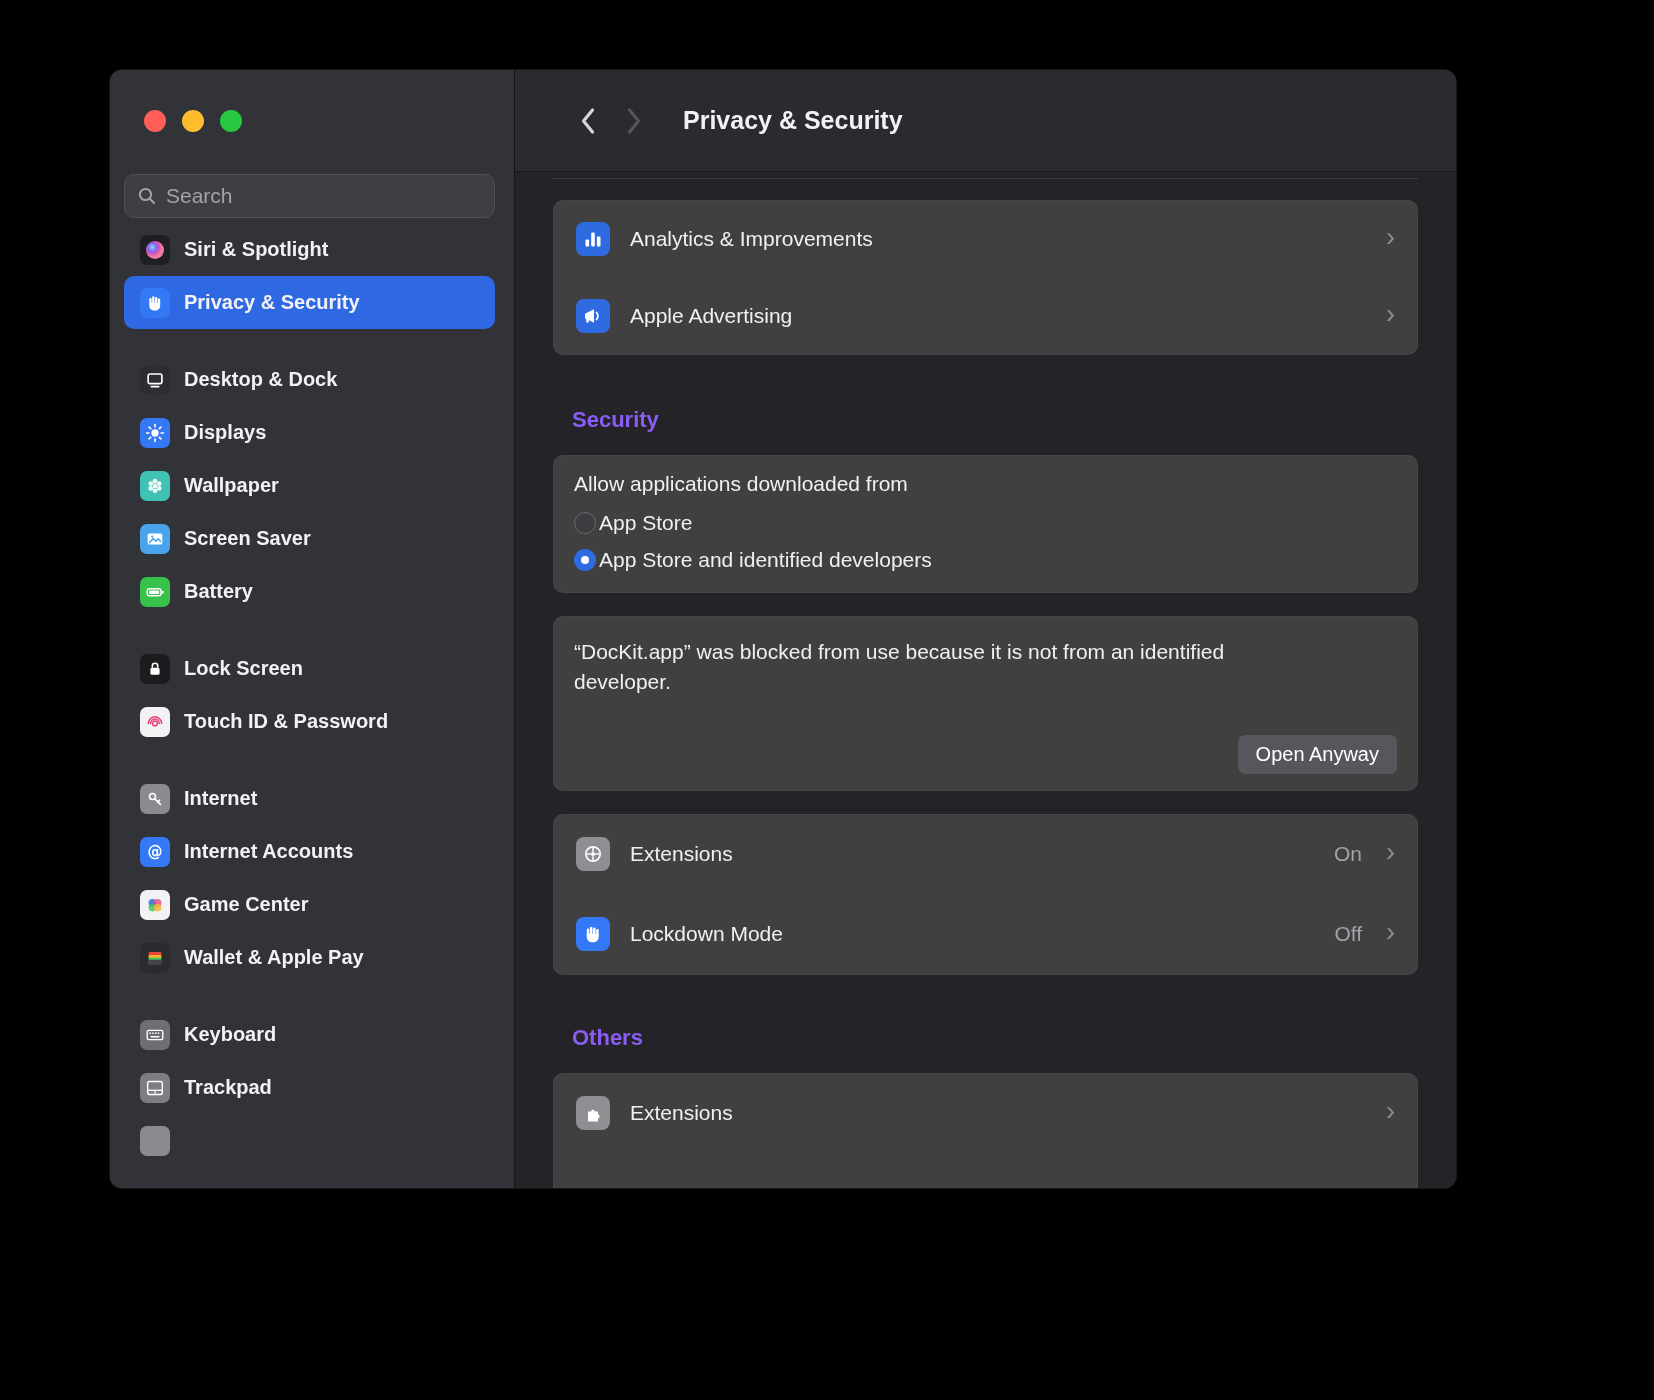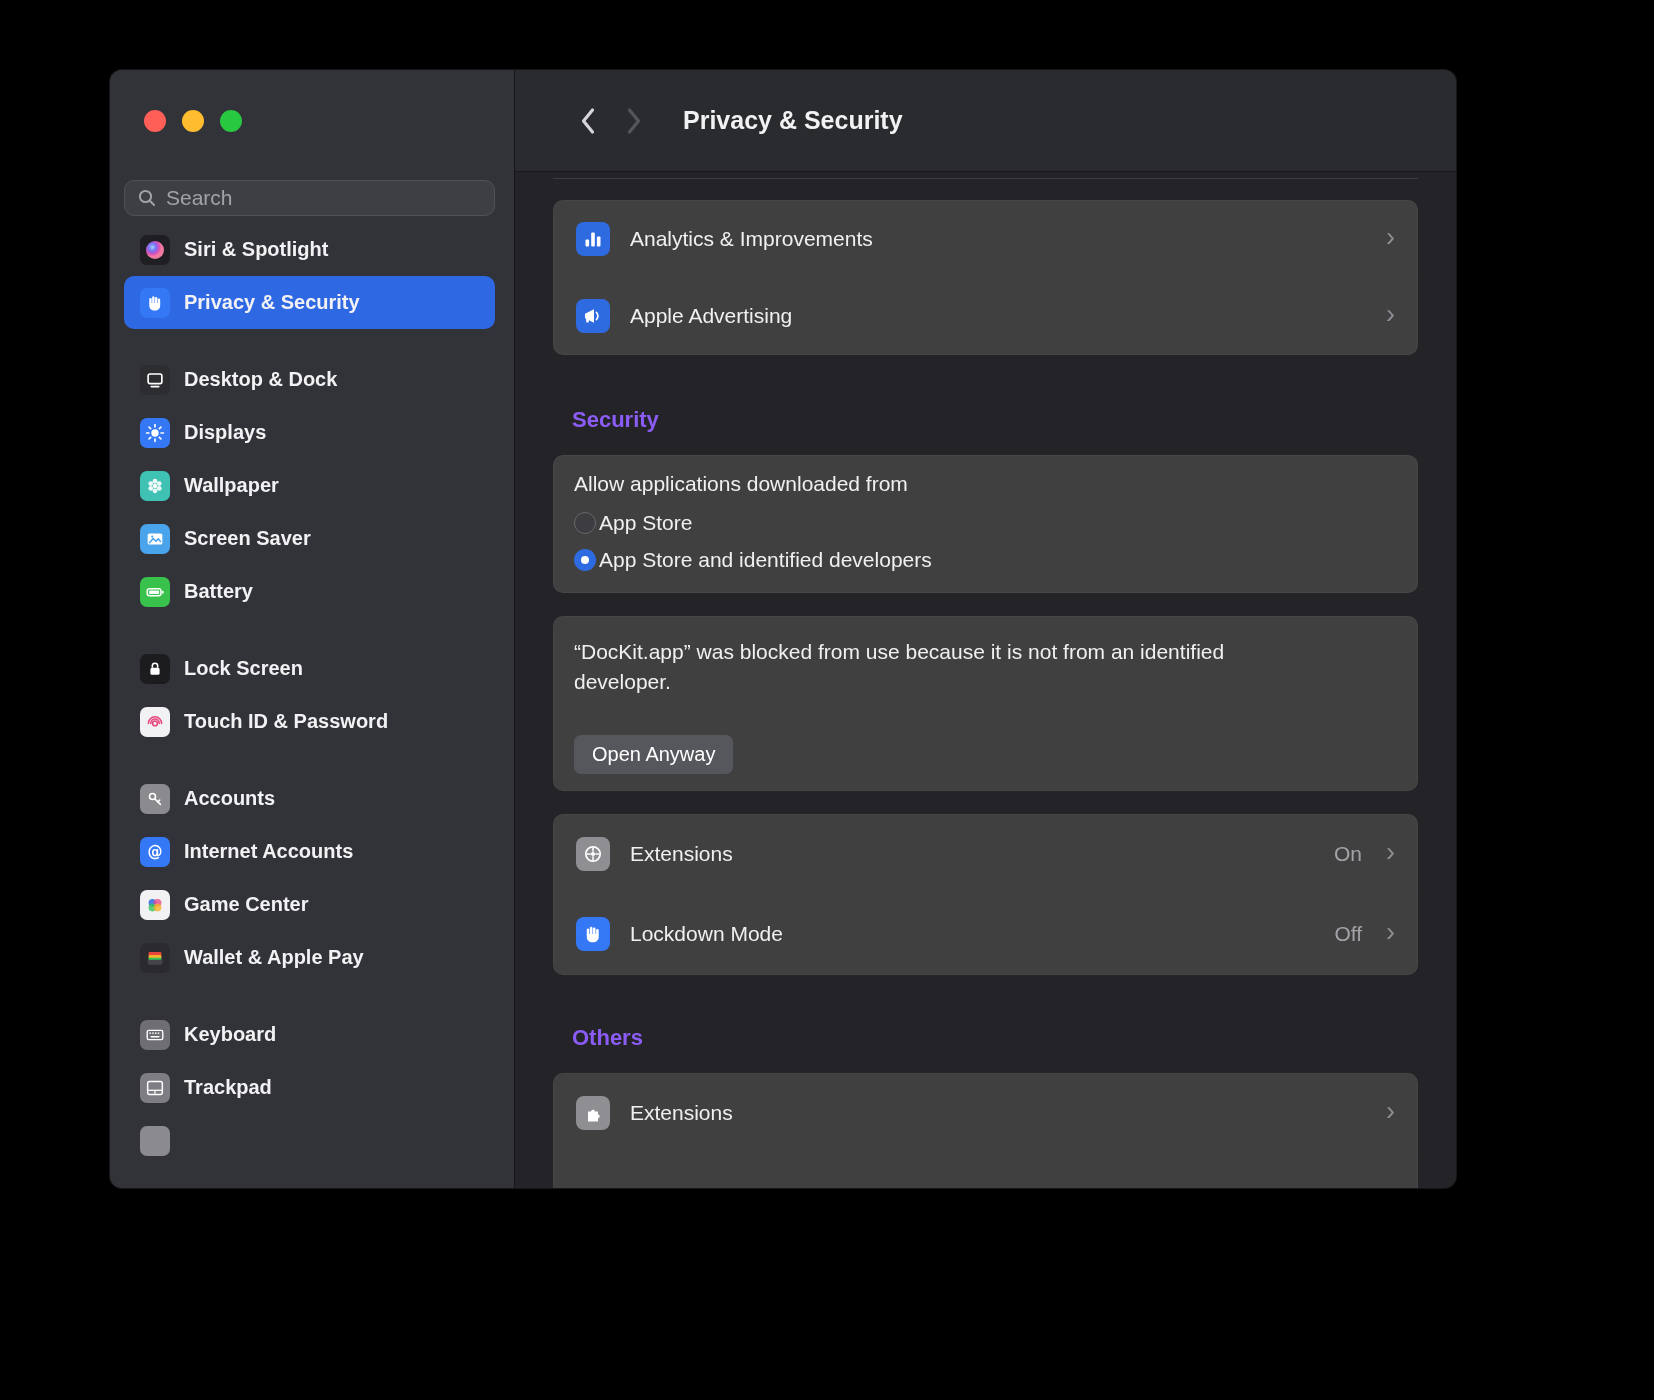--- a/index.html
+++ b/index.html
@@ -8,21 +8,21 @@
             border-radius:12px; overflow:hidden; display:flex; background:#242428;
             box-shadow:0 0 0 1px rgba(255,255,255,0.09); }
 
   
   .sidebar { width:405px; flex-shrink:0; background:#323338; position:relative;
              border-right:1px solid rgba(0,0,0,0.55); }
   .traffic { position:absolute; top:40px; left:34px; display:flex; gap:16px; }
   .dot { width:22px; height:22px; border-radius:50%; }
   .dot.red { background:#ff5f57; } .dot.yellow { background:#febc2e; } .dot.green { background:#28c840; }
 
-  .search { position:absolute; top:110px; left:14px; width:371px; height:36px;
+  .search { position:absolute; top:104px; left:14px; width:371px; height:44px;
             background:#3e3f44; border:1px solid #505157; border-radius:10px;
             display:flex; align-items:center; padding:0 12px; gap:9px; }
   .search input { flex:1; background:transparent; border:none; outline:none;
                   font-size:21px; color:#e8e8ea; font-family:"Liberation Sans",sans-serif; }
   .search input::placeholder { color:#a2a2a8; }
 
   .list { position:absolute; top:153px; left:14px; width:371px; bottom:0; overflow:hidden; }
   .s-row { height:53px; display:flex; align-items:center; padding-left:16px; gap:14px;
            border-radius:10px; cursor:default;font-weight:bold; }
   .s-row.selected { background:#2f68e3; }
@@ -59,21 +59,21 @@
   .radio { width:22px; height:22px; border-radius:50%; flex-shrink:0; position:relative; }
   .radio.off { background:#3c3c41; border:1px solid #67676c; }
   .radio.on { background:#2f6be0; }
   .radio.on::after { content:""; position:absolute; left:7px; top:7px; width:8px; height:8px;
                      border-radius:50%; background:#fff; }
   .radio-label { font-size:21px; color:#f0f0f2; }
 
   .blocked-card { margin-top:23px; padding:20px 20px 16px 20px; }
   .blocked-text { font-size:21px; color:#f0f0f2; line-height:1.45; max-width:700px; }
   .blocked-card .divider2 { height:1px; background:#3d3d42; margin:20px 0 16px 0; }
-  .btn-row { display:flex; justify-content:flex-start; }
+  .btn-row { display:flex; justify-content:flex-end; }
   .gray-btn { background:#56575d; color:#fff; font-size:20px; border:none; border-radius:7px;
               padding:8px 18px; font-family:"Liberation Sans",sans-serif; cursor:default; }
 
   .mt23 { margin-top:23px; }
   .others-h { margin-top:50px; }
   svg { display:block; }
 </style>
 </head>
 <body>
 
@@ -217,21 +217,21 @@
 
 
       <div class="s-row gap">
         <span class="s-ic" style="background:#8a8a8f">
           <svg width="20" height="20" viewBox="0 0 24 24" fill="none" stroke="#fff" stroke-width="1.9" stroke-linecap="round">
               <circle cx="9" cy="9" r="3.6"></circle>
               <line x1="11.8" y1="11.8" x2="18.5" y2="18.5"></line>
               <line x1="15.5" y1="15.5" x2="17.6" y2="13.4"></line>
             </svg>
         </span>
-        <span class="s-label">Accounts</span>
+        <span class="s-label">Internet</span>
       </div>
 
       <div class="s-row">
         <span class="s-ic" style="background:#3478f6">
           <svg width="24" height="24" viewBox="0 0 24 24">
               <text x="12" y="17" text-anchor="middle" font-size="15" font-family="DejaVu Sans, sans-serif" fill="#fff">@</text>
             </svg>
         </span>
         <span class="s-label">Internet Accounts</span>
       </div>

